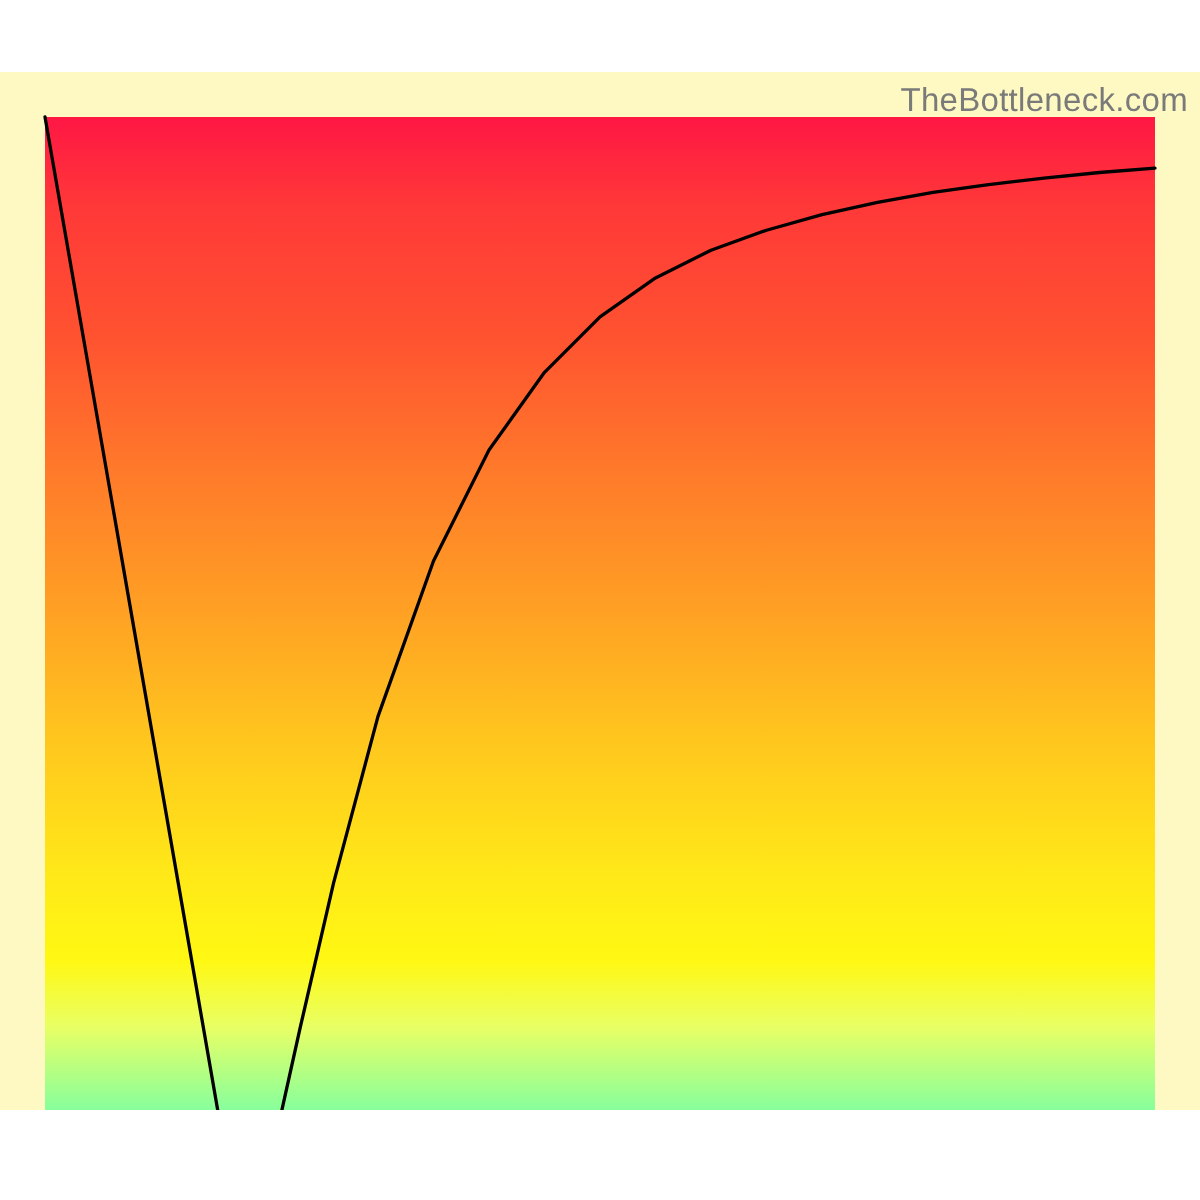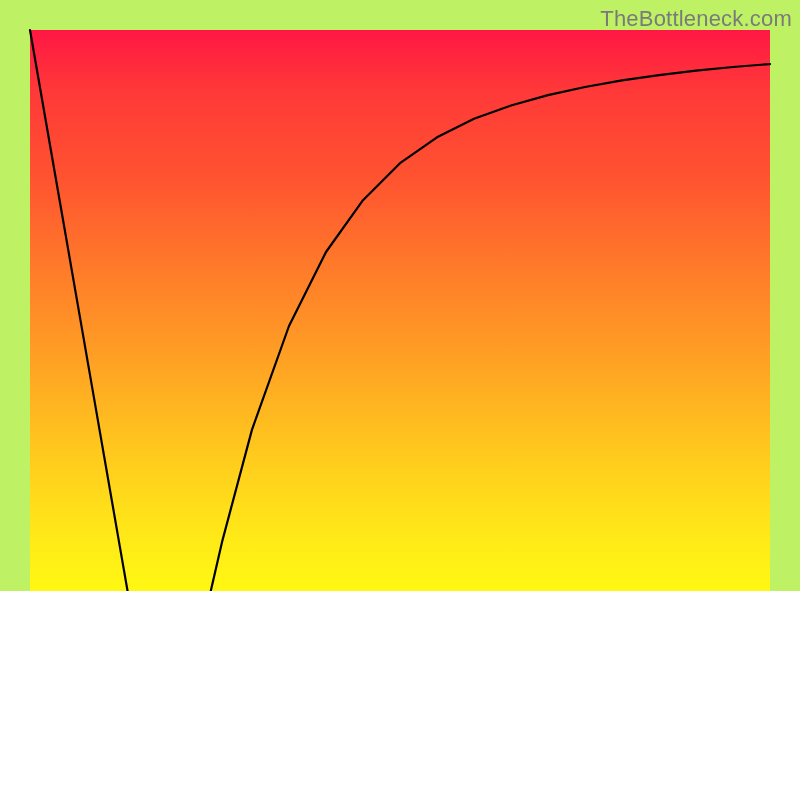--- a/index.html
+++ b/index.html
@@ -2,23 +2,24 @@
 <html><head>
 <meta charset="utf-8">
 <style>
   body {
     margin: 0;
     padding: 0;
     background: #fff;
   }
   .chart-container {
     width: 800px;
-    height: 591px;
+    height: 692px;
     position: relative;
-    background: #bef264;
+    background: #fef9c3;
+    margin-top: 48px;
   }
   .plot-area {
     position: absolute;
     left: 30px;
     top: 30px;
     width: 740px;
     height: 740px;
     background: linear-gradient(to bottom,
       #ff1744 0%,
       #ff3838 8%,

